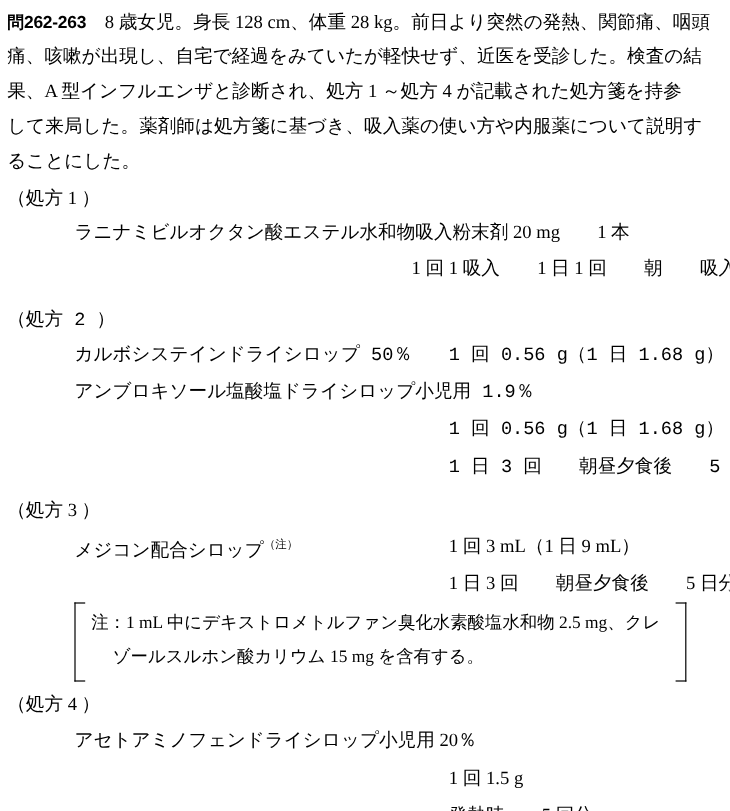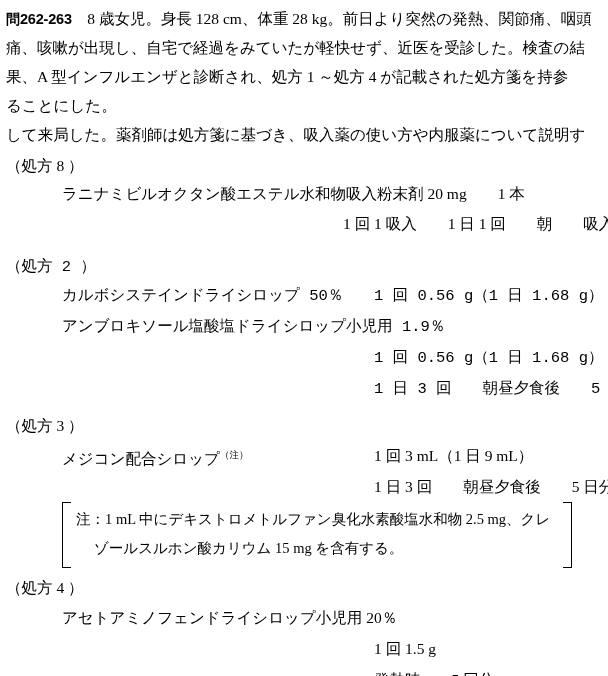--- a/index.html
+++ b/index.html
@@ -118,26 +118,26 @@
 <body>
 
 <div class="page">
 
   <div class="intro">
     <div class="intro-line">
       <span class="qlabel">問</span><span class="qid">262-263</span>&nbsp;&nbsp;&nbsp;&nbsp;<span>8 歳女児。身長 128 cm、体重 28 kg。前日より突然の発熱、関節痛、咽頭</span>
     </div>
     <div class="intro-line">痛、咳嗽が出現し、自宅で経過をみていたが軽快せず、近医を受診した。検査の結</div>
     <div class="intro-line">果、A 型インフルエンザと診断され、処方 1 ～処方 4 が記載された処方箋を持参</div>
+    <div class="intro-line">して来局した。薬剤師は処方箋に基づき、吸入薬の使い方や内服薬について説明す</div>
     <div class="intro-line">ることにした。</div>
-    <div class="intro-line">して来局した。薬剤師は処方箋に基づき、吸入薬の使い方や内服薬について説明す</div>
   </div>
 
   <div class="rx" style="top:152px;">
-    <div class="rx-head">（処方 8 ）</div>
+    <div class="rx-head">（処方 1 ）</div>
     <div class="drugline" style="height:30px;line-height:30px;">
       <span class="run" style="left:56px;">ラニナミビルオクタン酸エステル水和物吸入粉末剤 20 mg　　1 本</span>
     </div>
     <div class="drugline" style="height:30px;line-height:30px;text-align:center;">
       <span class="run" style="left:337px;">1 回 1 吸入　　1 日 1 回　　朝　　吸入</span>
     </div>
   </div>
 
   <div class="rx" style="top:253px;font-family:Liberation Mono, monospace;">
     <div class="rx-head">（処方 2 ）</div>

